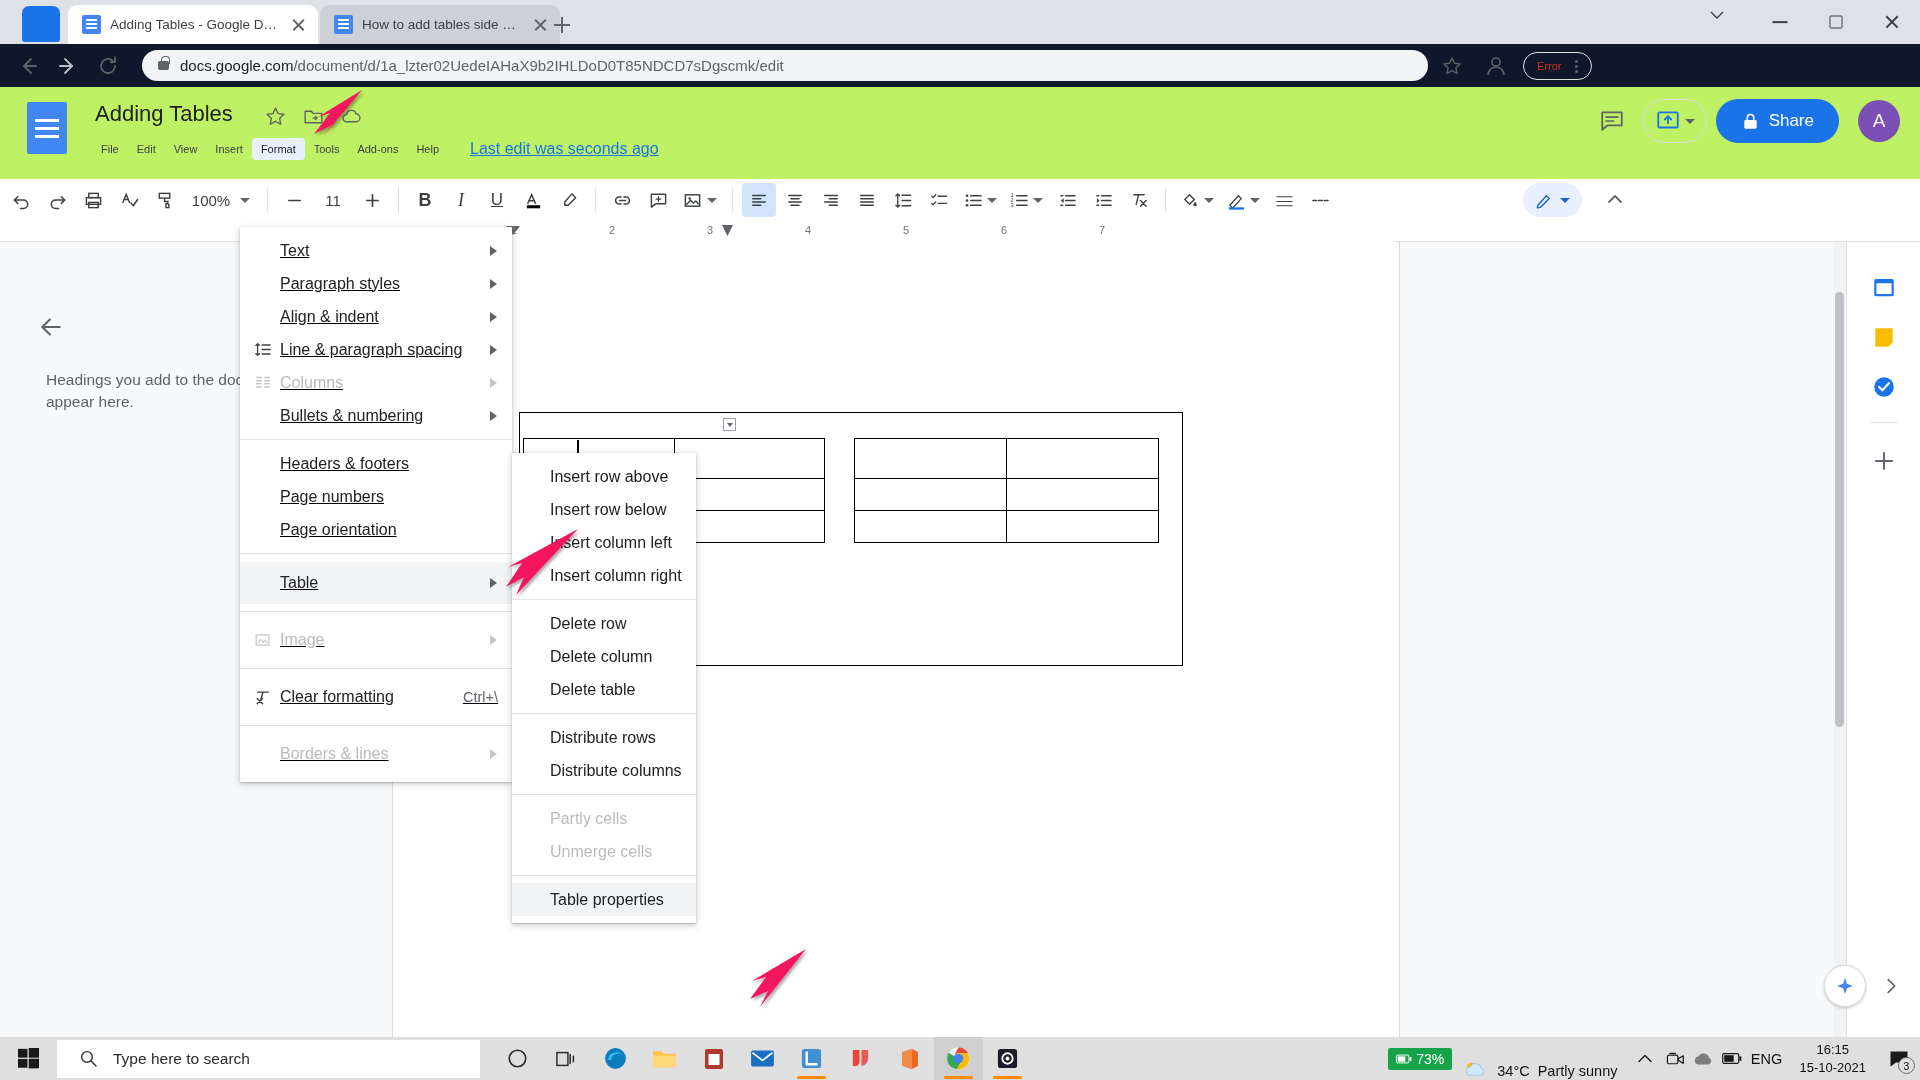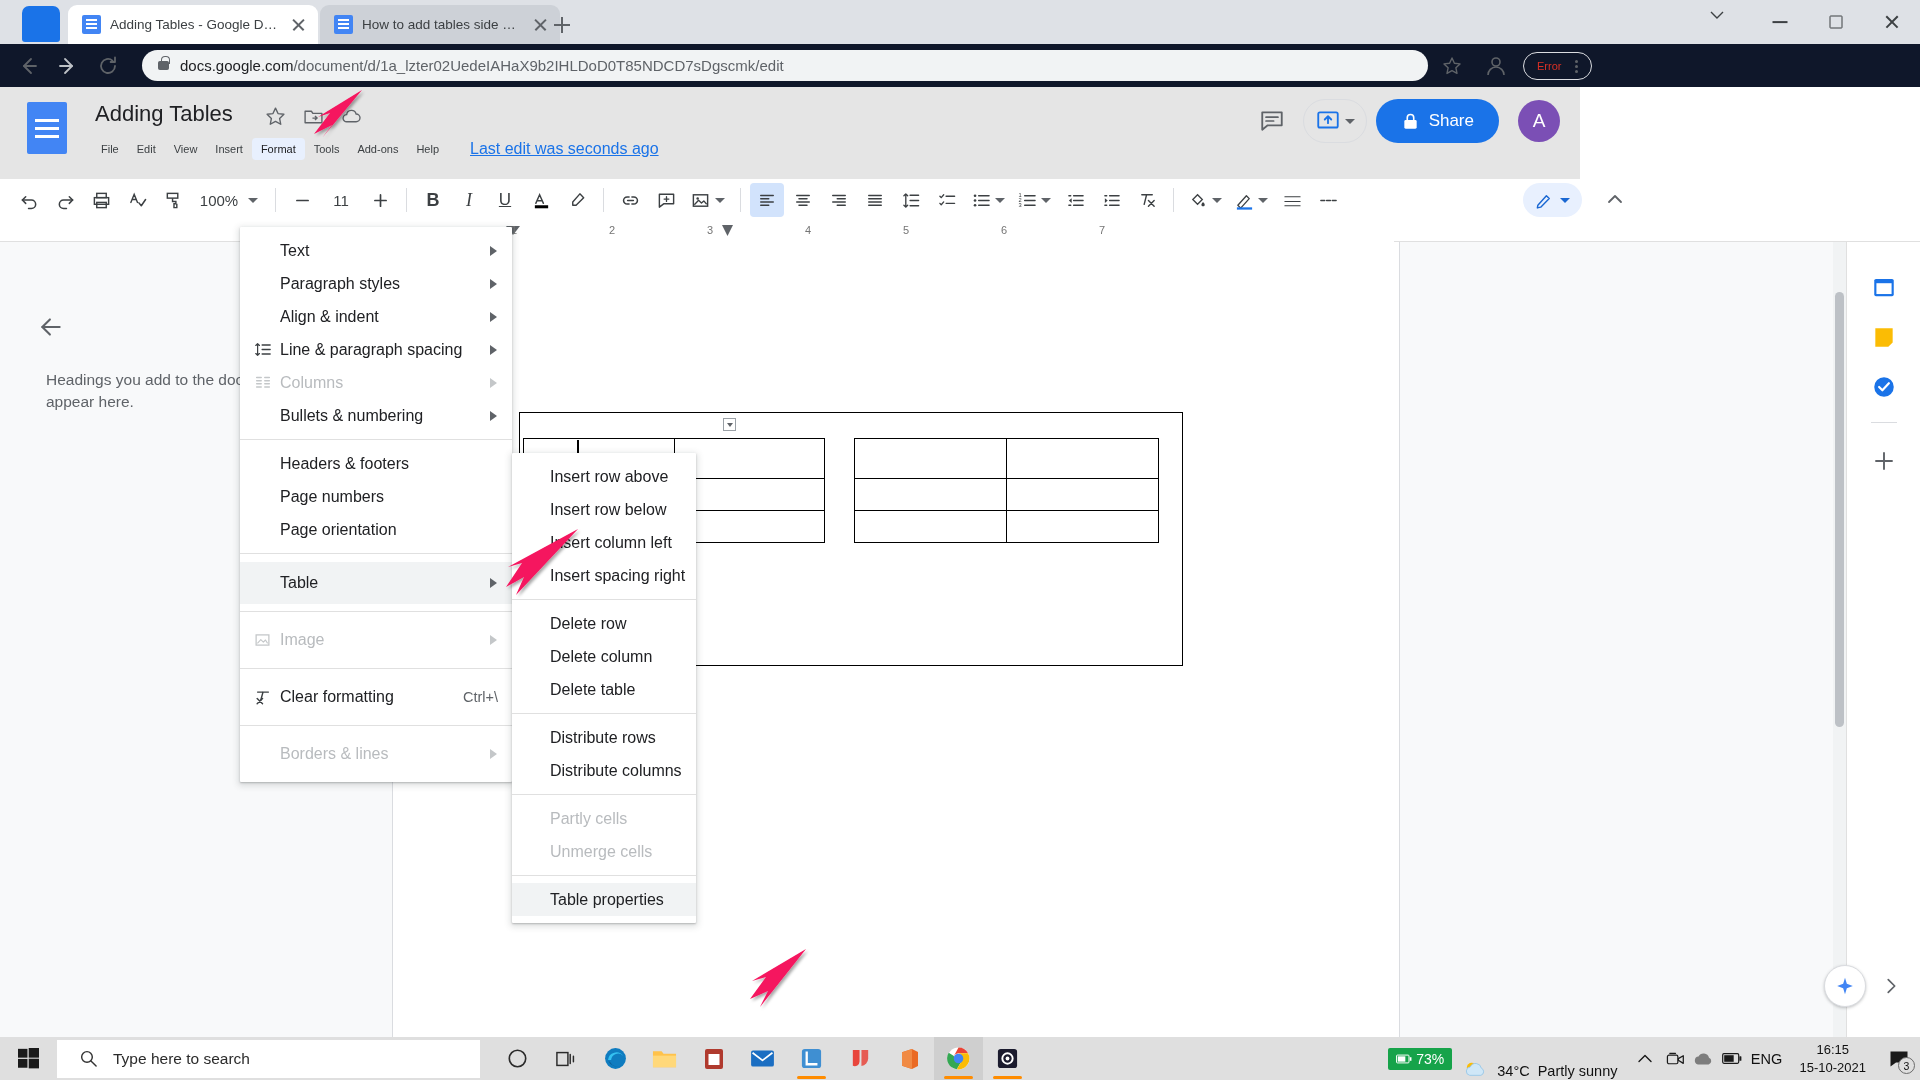--- a/index.html
+++ b/index.html
@@ -116,21 +116,21 @@
   .kebab { width: 16px; height: 16px; position: relative; }
   .kebab span {
     position: absolute; left: 7px; width: 3px; height: 3px; border-radius: 50%; background: #5f6368;
   }
   .kebab span:nth-child(1){ top: 2px; } .kebab span:nth-child(2){ top: 7px; } .kebab span:nth-child(3){ top: 12px; }
 
   
   .docs-app {
     position: absolute; left: 0; top: 87px; width: 1920px; height: 962px; background: #fff;
   }
-  .docs-header { position: absolute; left: 0; top: 0; width: 1580px; height: 92px; background: #e5e5e5; }
+  .docs-header { position: absolute; left: 0; top: 0; width: 1920px; height: 92px; background: #bef264; }
   .docs-logo {
     position: absolute; left: 27px; top: 15px; width: 40px; height: 52px;
   }
   .docs-logo .page {
     position: absolute; inset: 0; background: #4285f4; border-radius: 2px;
   }
   .docs-logo .page::after {
     content: ""; position: absolute; left: 8px; top: 17px; right: 8px; height: 3px;
     background: #fff; box-shadow: 0 8px 0 #fff, 0 16px 0 #fff;
   }
@@ -162,21 +162,21 @@
   }
   .acct-av {
     width: 42px; height: 42px; border-radius: 50%; background: #7b4fb5; color: #fff;
     display: flex; align-items: center; justify-content: center; font-size: 19px;
     cursor: pointer; margin-left: 10px;
   }
 
   
   .toolbar {
     position: absolute; left: 0; top: 92px; width: 1652px; height: 42px;
-    display: flex; align-items: center; padding-left: 12px; gap: 2px;
+    display: flex; align-items: center; padding-left: 4px; gap: 2px;
   }
   .tb-btn {
     width: 34px; height: 34px; position: relative; cursor: pointer;
     display: flex; align-items: center; justify-content: center;
     font-size: 16px; color: #3c4043; border-radius: 4px;
   }
   .tb-sep { width: 1px; height: 24px; background: #dadce0; margin: 0 7px; }
   .zoom-sel {
     height: 30px; min-width: 74px; display: flex; align-items: center; justify-content: center;
     gap: 10px; font-size: 15px; color: #3c4043; cursor: pointer; padding: 0 6px;
@@ -285,21 +285,21 @@
     background: #fff; border: 1px solid #dadce0; border-radius: 50%;
     box-shadow: 0 1px 3px rgba(60,64,67,.3); cursor: pointer;
     display:flex; align-items:center; justify-content:center;
   }
 
   
   .menu-popup {
     position: absolute; background: #fff; box-shadow: 0 2px 6px 2px rgba(60,64,67,.15), 0 1px 2px rgba(60,64,67,.3);
     border-radius: 1px; padding: 7px 0; z-index: 60;
   }
-  .fmt-menu { left: 240px; top: 140px; width: 272px; }
+  .fmt-menu { left: 240px; top: 140px; width: 272px; text-decoration: underline; }
   .mi {
     position: relative; height: 33px; display: flex; align-items: center;
     padding-left: 40px; padding-right: 14px; font-size: 16px; color: #202124;
     cursor: pointer; white-space: nowrap;
   }
   .mi.hl { background: #f1f3f4; }
   .mi.disabled { color: #b8bbbe; cursor: default; }
   .mi .mi-icon {
     position: absolute; left: 13px; top: 50%; transform: translateY(-50%);
     width: 19px; height: 19px; display: flex; align-items: center; justify-content: center;
@@ -928,21 +928,21 @@
       <div class="mi">
         <span>Insert row above</span>
       </div>
       <div class="mi">
         <span>Insert row below</span>
       </div>
       <div class="mi">
         <span>Insert column left</span>
       </div>
       <div class="mi">
-        <span>Insert spacing right</span>
+        <span>Insert column right</span>
       </div>
       <div class="mi-sep"></div>
       <div class="mi">
         <span>Delete row</span>
       </div>
       <div class="mi">
         <span>Delete column</span>
       </div>
       <div class="mi">
         <span>Delete table</span>

